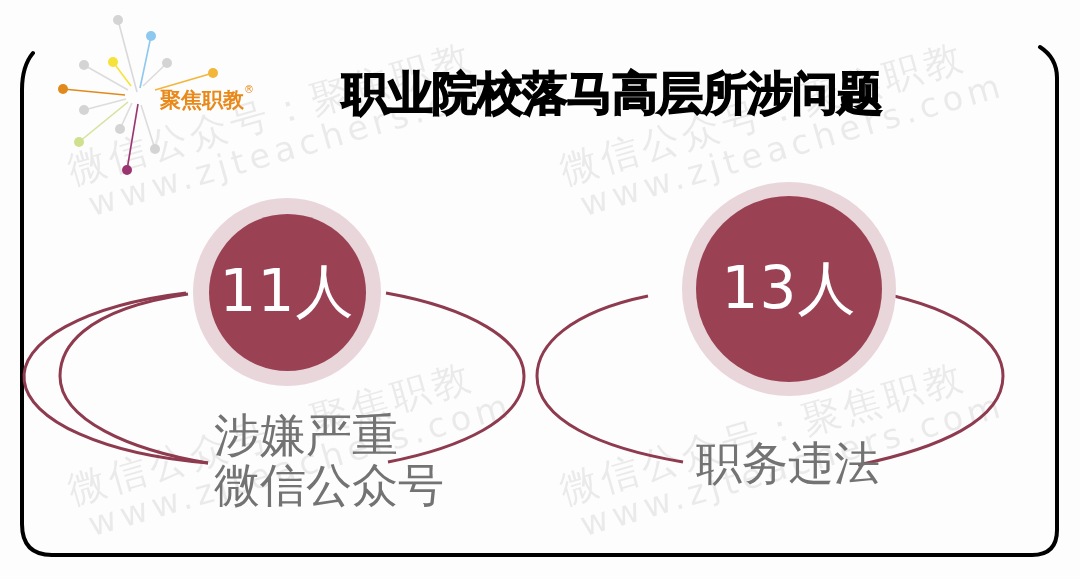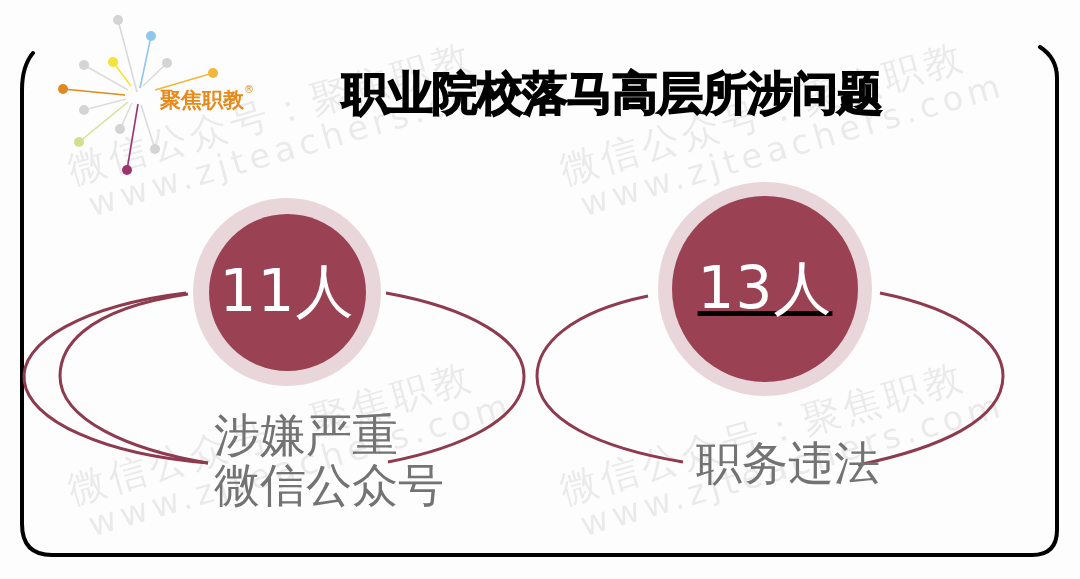--- a/index.html
+++ b/index.html
@@ -92,21 +92,21 @@
   <div class="badge badge-outer" style="left:193px; top:198px; width:188px; height:188px;">
     <div class="badge-inner" style="width:157px; height:157px;">
       <span class="count">11人</span>
     </div>
   </div>
   <div class="label" style="left:214px; top:410px;">
     <span>涉嫌严重</span>
     <span>微信公众号</span>
   </div>
 
-  <div class="badge badge-outer" style="left:658px; top:182px; width:214px; height:214px;text-decoration:underline;">
+  <div class="badge badge-outer" style="left:682px; top:182px; width:214px; height:214px;">
     <div class="badge-inner" style="width:186px; height:186px;">
       <span class="count">13人</span>
     </div>
   </div>
   <div class="label" style="left:696px; top:438px;">
     <span>职务违法</span>
   </div>
 </div>
 
 </body></html>

